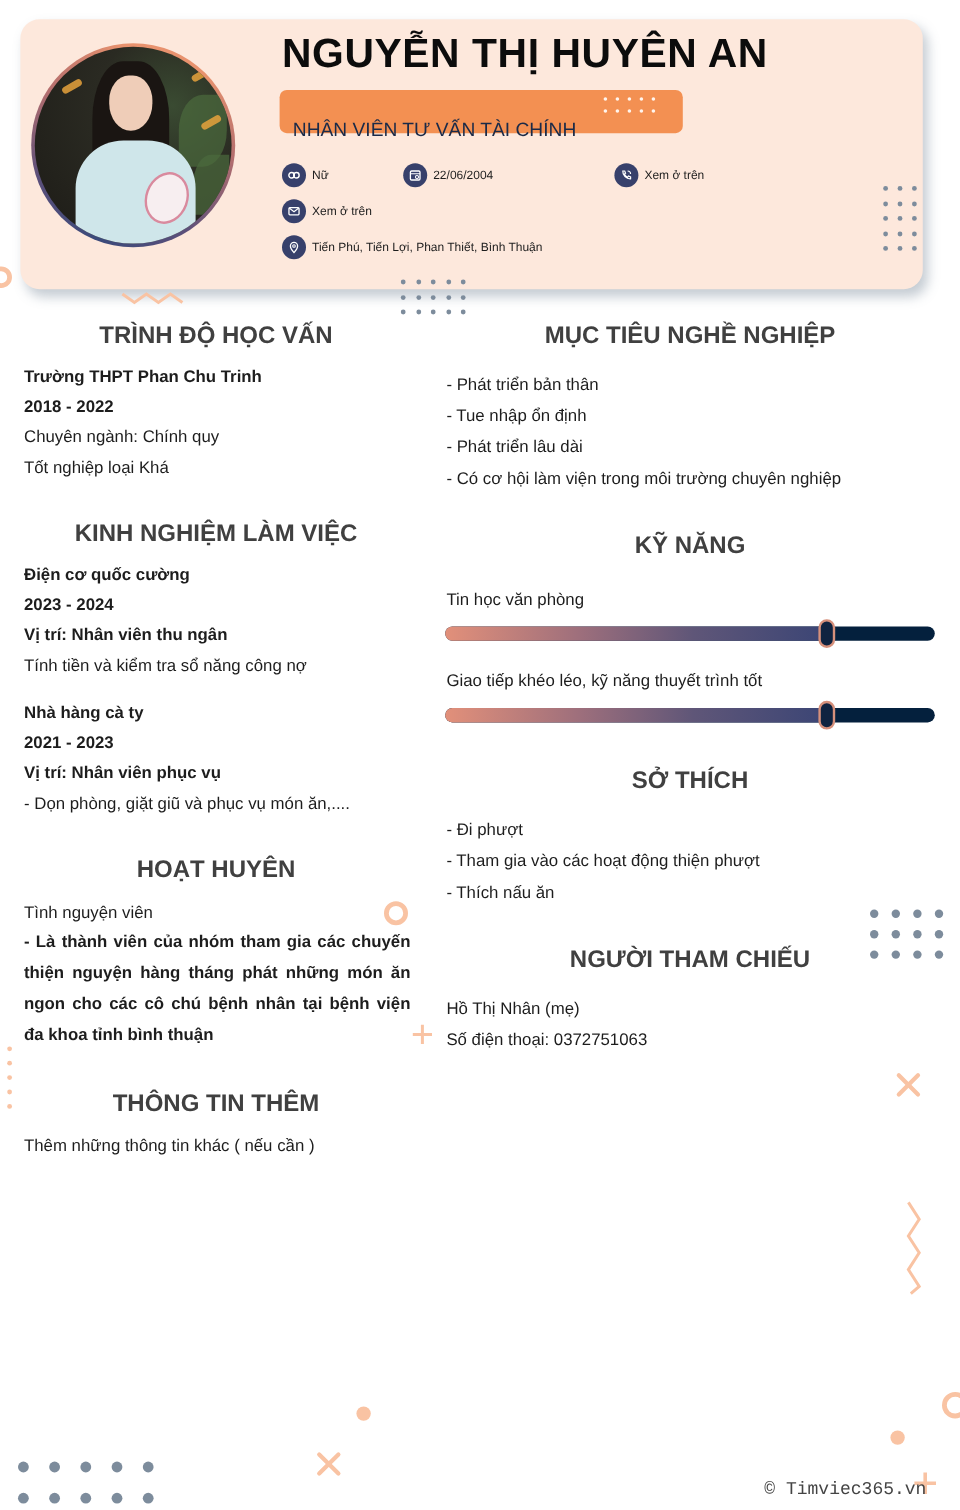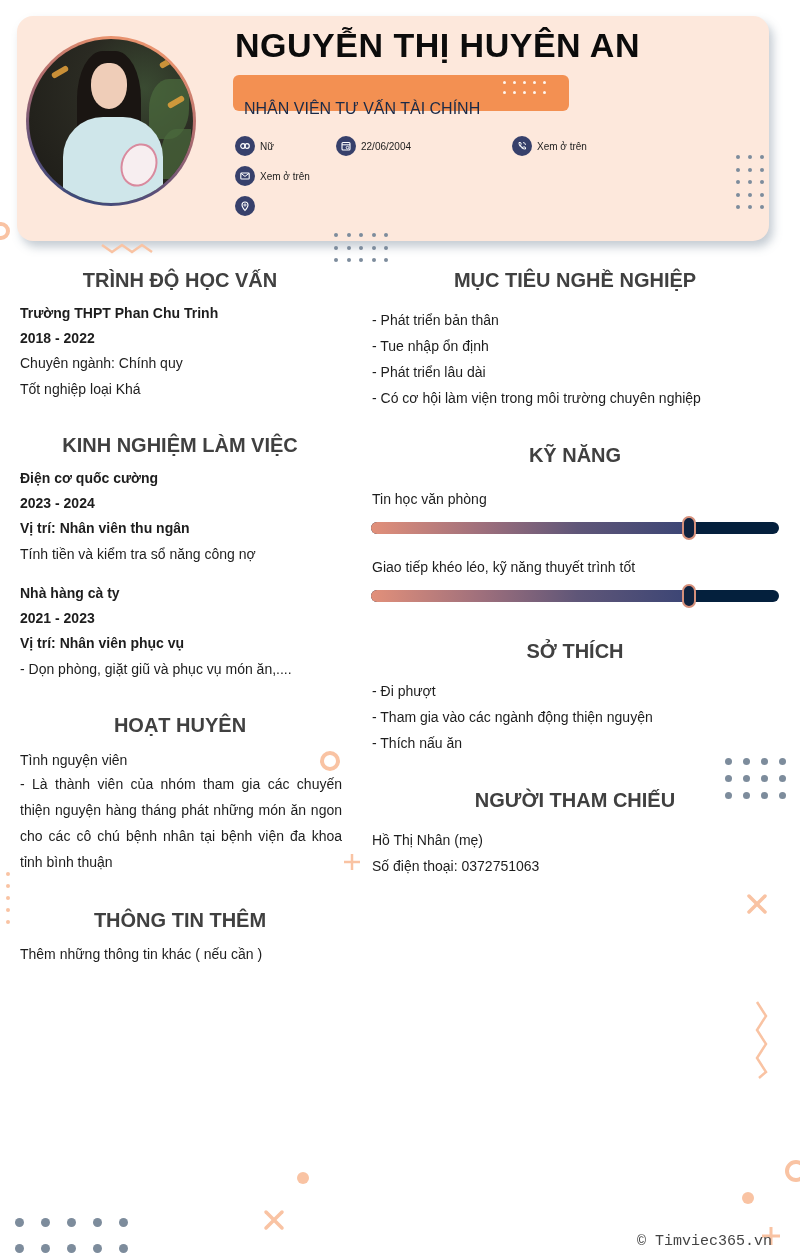--- a/index.html
+++ b/index.html
@@ -143,20 +143,21 @@
   <span>Xem ở trên</span>
 </div>
 
 <div class="info-item" style="left:235px;top:196px;">
   <span class="ico">
     <svg viewBox="0 0 12 12">
         <path d="M6 10.5 C3.8 8 3 6.6 3 5 A3 3 0 0 1 9 5 C9 6.6 8.2 8 6 10.5 Z" fill="none" stroke="#fff" stroke-width="1.1"></path>
         <circle cx="6" cy="5" r="1.1" fill="none" stroke="#fff" stroke-width="0.9"></circle>
       </svg>
   </span>
+  <span>Tiến Phú, Tiến Lợi, Phan Thiết, Bình Thuận</span>
 </div>
 
 <div class="dots-grid" style="left:736px;top:155px;grid-template-columns:repeat(3,4px);column-gap:8px;row-gap:8.5px;">
   <span style="width:4px;height:4px"></span>
     <span style="width:4px;height:4px"></span>
     <span style="width:4px;height:4px"></span>
   <span style="width:4px;height:4px"></span>
     <span style="width:4px;height:4px"></span>
     <span style="width:4px;height:4px"></span>
   <span style="width:4px;height:4px"></span>
@@ -271,21 +272,21 @@
 <div class="line bold" style="left:20px;top:520px;">Vị trí: Nhân viên thu ngân</div>
 <div class="line" style="left:20px;top:546px;">Tính tiền và kiểm tra sổ năng công nợ</div>
 
 <div class="line bold" style="left:20px;top:585px;">Nhà hàng cà ty</div>
 <div class="line bold" style="left:20px;top:610px;">2021 - 2023</div>
 <div class="line bold" style="left:20px;top:635px;">Vị trí: Nhân viên phục vụ</div>
 <div class="line" style="left:20px;top:661px;">- Dọn phòng, giặt giũ và phục vụ món ăn,....</div>
 
 <div class="section-title" style="left:20px;top:714px;width:320px;">HOẠT HUYÊN</div>
 <div class="line" style="left:20px;top:752px;">Tình nguyện viên</div>
-<div class="para" style="left:20px;top:771px;width:322px;">- Là thành viên của nhóm tham gia các chuyến thiện nguyện hàng tháng phát những món ăn ngon cho các cô chú bệnh nhân tại bệnh viện đa khoa tỉnh bình thuận</div>
+<div class="para" style="left:20px;top:771px;width:322px;font-weight:bold;">- Là thành viên của nhóm tham gia các chuyến thiện nguyện hàng tháng phát những món ăn ngon cho các cô chú bệnh nhân tại bệnh viện đa khoa tỉnh bình thuận</div>
 
 <div class="section-title" style="left:20px;top:909px;width:320px;">THÔNG TIN THÊM</div>
 <div class="line" style="left:20px;top:946px;">Thêm những thông tin khác ( nếu cần )</div>
 
 <div class="section-title" style="left:372px;top:269px;width:406px;">MỤC TIÊU NGHỀ NGHIỆP</div>
 <div class="line" style="left:372px;top:312px;">- Phát triển bản thân</div>
 <div class="line" style="left:372px;top:338px;">- Tue nhập ổn định</div>
 <div class="line" style="left:372px;top:364px;">- Phát triển lâu dài</div>
 <div class="line" style="left:372px;top:390px;">- Có cơ hội làm viện trong môi trường chuyên nghiệp</div>
 
@@ -296,20 +297,20 @@
   <div class="skill-knob" style="left:311px;"></div>
 </div>
 <div class="line" style="left:372px;top:559px;">Giao tiếp khéo léo, kỹ năng thuyết trình tốt</div>
 <div class="skill-bar" style="left:371px;top:590px;width:408px;">
   <div class="skill-fill" style="width:318px;"></div>
   <div class="skill-knob" style="left:311px;"></div>
 </div>
 
 <div class="section-title" style="left:372px;top:640px;width:406px;">SỞ THÍCH</div>
 <div class="line" style="left:372px;top:683px;">- Đi phượt</div>
-<div class="line" style="left:372px;top:709px;">- Tham gia vào các ngành động thiện nguyện</div>
+<div class="line" style="left:372px;top:709px;">- Tham gia vào các hoạt động thiện phượt</div>
 <div class="line" style="left:372px;top:735px;">- Thích nấu ăn</div>
 
 <div class="section-title" style="left:372px;top:789px;width:406px;">NGƯỜI THAM CHIẾU</div>
 <div class="line" style="left:372px;top:832px;">Hồ Thị Nhân (mẹ)</div>
 <div class="line" style="left:372px;top:858px;">Số điện thoại: 0372751063</div>
 
 <div class="footer">© Timviec365.vn</div>
 
 </body></html>

